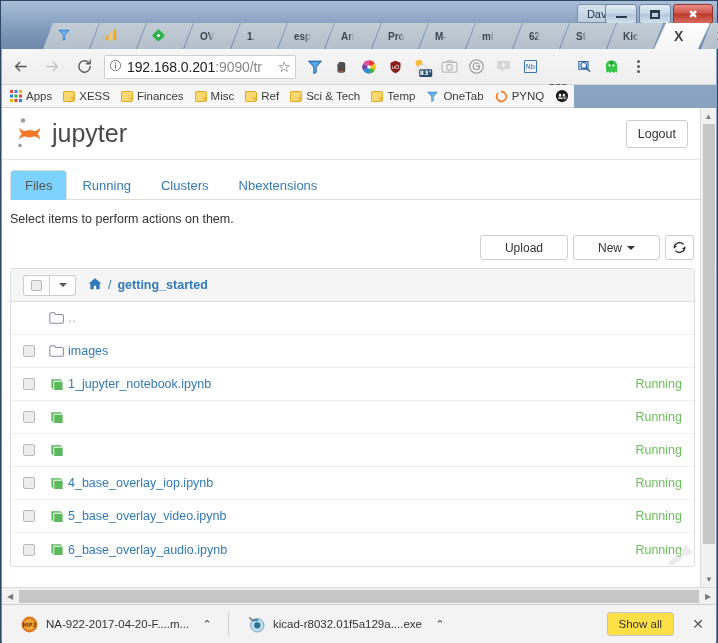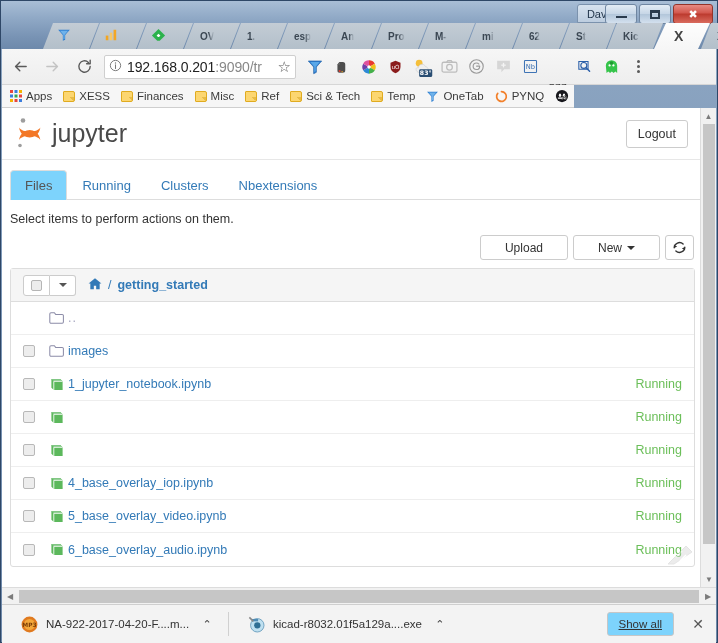--- a/index.html
+++ b/index.html
@@ -223,22 +223,22 @@
     background:#f3f3f3; border-top:1px solid #cfcfcf;
     display:flex; align-items:center;
   }
   .dlitem { display:flex; align-items:center; height:39px; }
   .dlitem .dlic { width:26px; display:flex; align-items:center; justify-content:center; }
   .dlitem .dlname { font-size:11.5px; color:#333; margin:0 8px 0 4px; white-space:nowrap; }
   .dlitem .dlcaret { width:20px; text-align:center; color:#444; font-size:11px; }
   .dlsep { width:1px; height:24px; background:#d0d0d0; margin:0 4px; }
   #showall {
     position:absolute; right:42px; height:24px; padding:0 11px;
-    border:1px solid #c6c6c6; border-radius:3px; background:#7dd3fc;
-    display:flex; align-items:center; font-size:11.5px; color:#333;text-decoration:underline;
+    border:1px solid #c6c6c6; border-radius:3px; background:#fde047;
+    display:flex; align-items:center; font-size:11.5px; color:#333;
   }
   #shelfclose { position:absolute; right:12px; color:#555; font-size:14px; }
 </style>
 </head>
 <body>
 
 <div id="window">
 
   <div id="titlebar">
 

